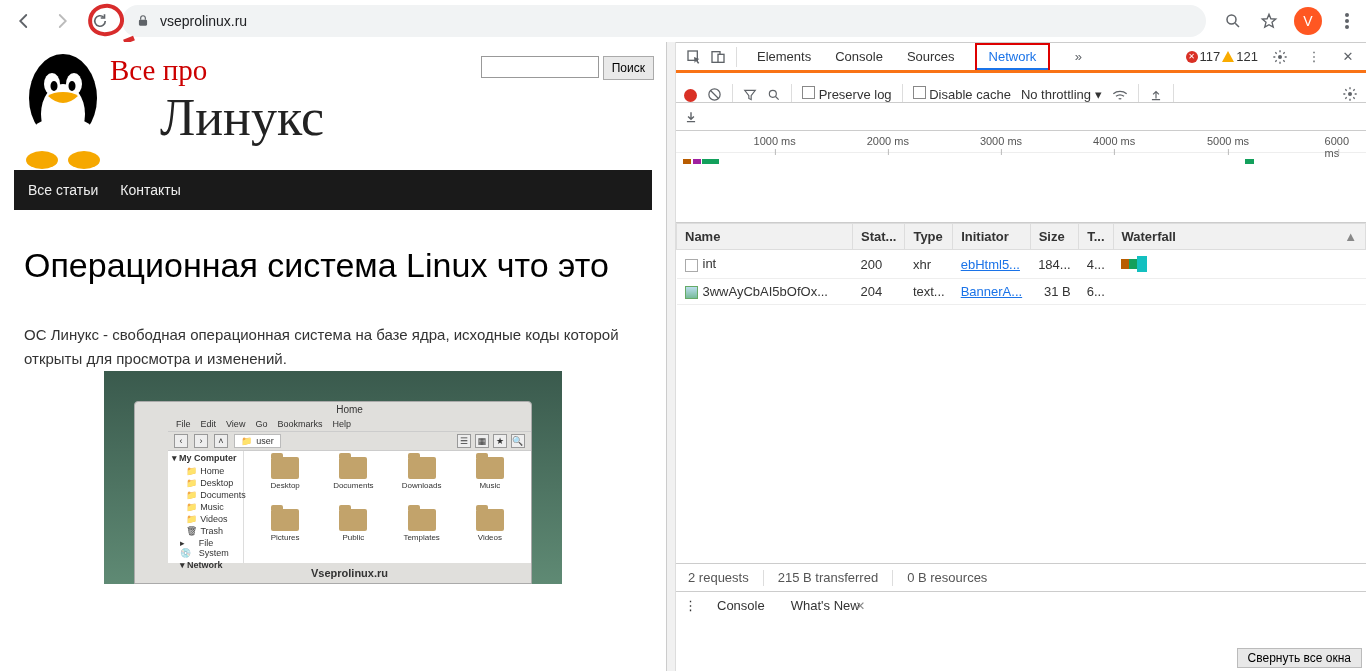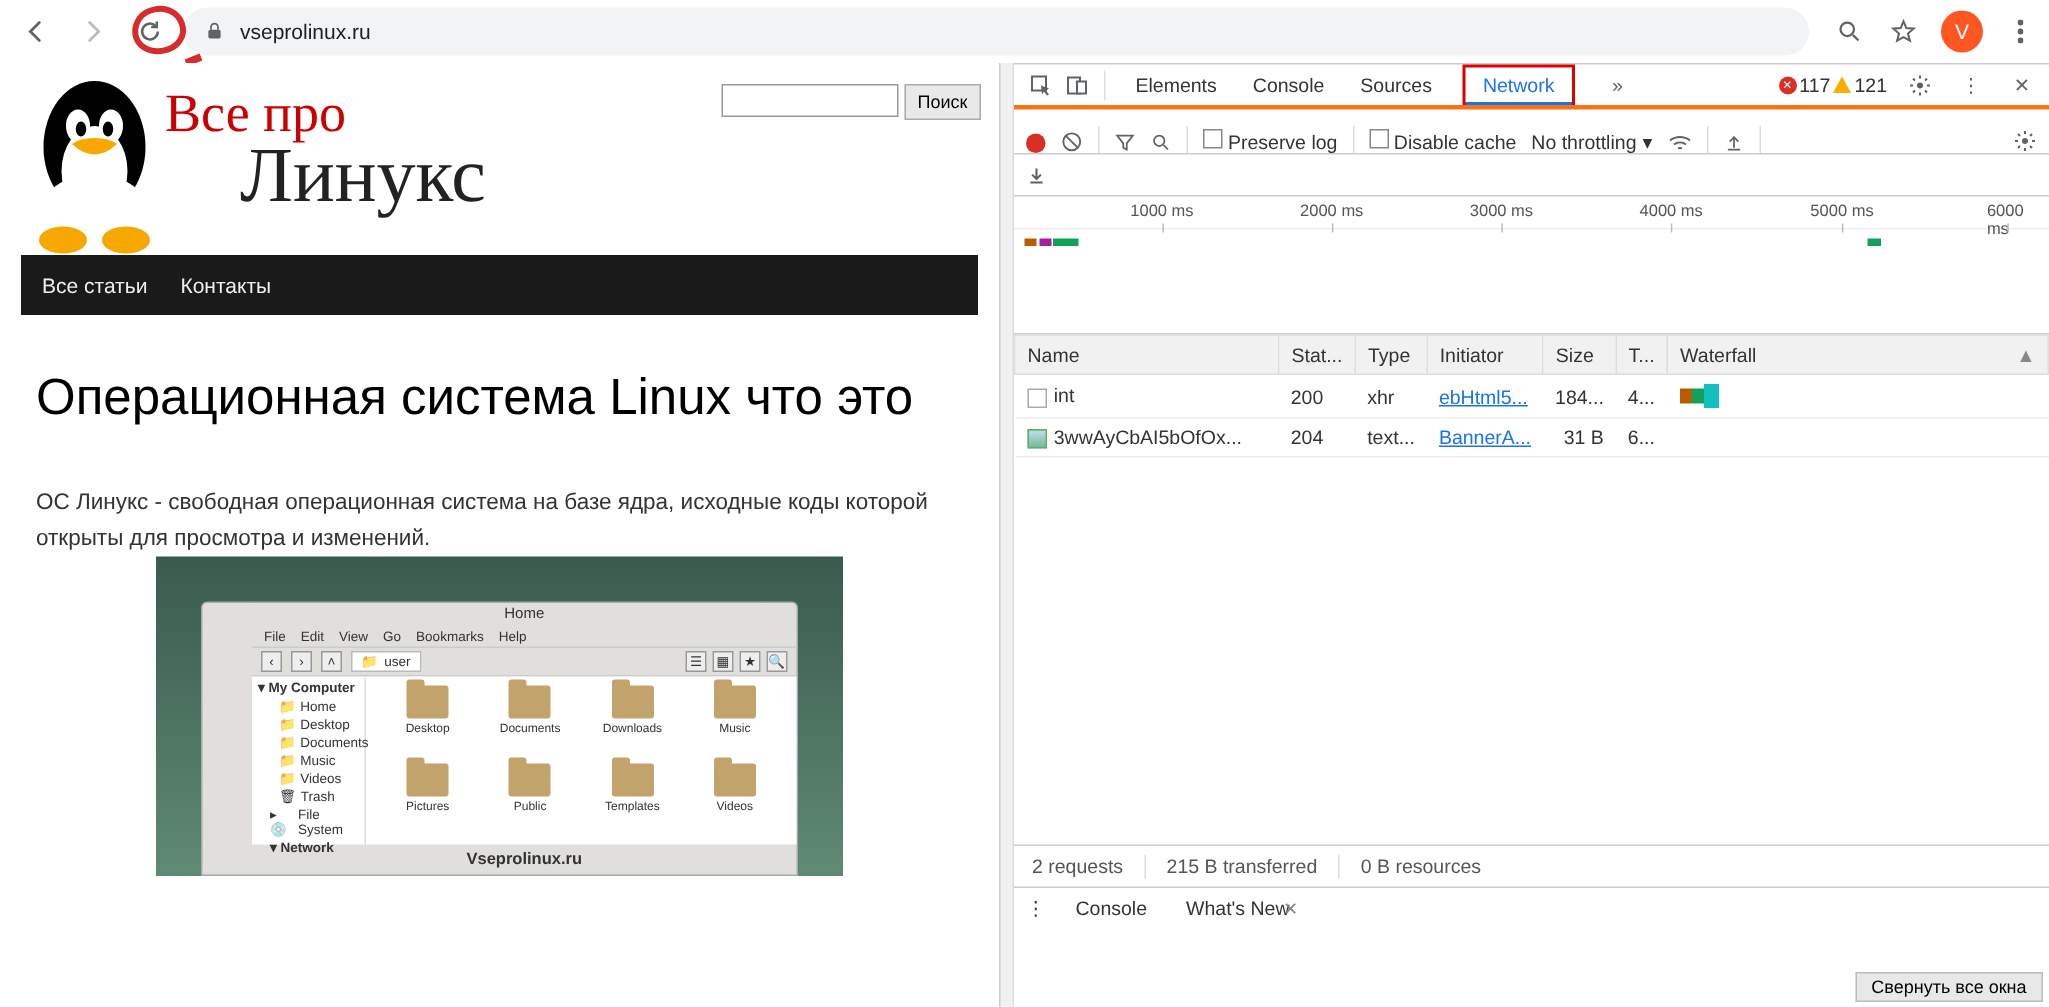--- a/index.html
+++ b/index.html
@@ -15,21 +15,21 @@
   .right-icons .icn { color: #5f6368; width: 22px; height: 22px; display: flex; align-items: center; justify-content: center; }
   .avatar { width: 28px; height: 28px; background: #ff5722; color: #fff; border-radius: 50%; display: flex; align-items: center; justify-content: center; font-size: 14px; }
 
   .red-circle { position: absolute; left: 88px; top: 4px; width: 36px; height: 32px; border: 4px solid #d82c2c; border-radius: 50% 50% 50% 50% / 55% 55% 50% 50%; transform: rotate(-8deg); pointer-events: none; }
   .red-arrow { position: absolute; left: 112px; top: 30px; pointer-events: none; }
 
   
   .content { position: absolute; left: 0; top: 42px; width: 666px; bottom: 0; background: #fff; }
   .site-header { position: relative; height: 128px; }
   .tux { position: absolute; left: 18px; top: 8px; width: 90px; height: 120px; }
-  .red-title { position: absolute; left: 110px; top: 12px; font-size: 36px; color: #c00; font-family: Georgia, serif; }
+  .red-title { position: absolute; left: 110px; top: 12px; font-size: 29px; color: #c00; font-family: Georgia, serif; }
   .big-title { position: absolute; left: 160px; top: 46px; font-size: 52px; color: #222; font-family: Georgia, serif; }
   .search-box { position: absolute; right: 12px; top: 14px; display: flex; gap: 4px; justify-content: space-between; }
   .search-box input { width: 118px; height: 22px; border: 1px solid #999; font-size: 12px; padding: 0 4px; }
   .search-box button { height: 24px; padding: 0 8px; font-size: 12px; background: #e9e9e9; border: 1px solid #aaa; }
   .nav-menu { background: #1a1a1a; height: 40px; display: flex; align-items: center; padding: 0 14px; gap: 22px; margin: 0 14px; }
   .nav-menu a { color: #eee; font-size: 14px; text-decoration: none; }
   .article { padding: 30px 24px 0 24px; }
   .article h1 { font-size: 34px; font-weight: 400; margin-bottom: 32px; line-height: 1.5; }
   .article p { font-size: 15px; line-height: 1.6; color: #333; }
 
@@ -81,21 +81,21 @@
 
   
   .timeline { height: 92px; border-bottom: 1px solid #ccc; position:relative; }
   .timeline-ticks { height: 22px; border-bottom:1px solid #eee; display:flex; position:relative; }
   .tick { position:absolute; top:4px; font-size:11px; color:#555; transform:translateX(-50%); }
   .tick::before { content:''; position:absolute; left:50%; top:14px; width:1px; height:6px; background:#bbb; }
   .tl-bar { position:absolute; top:28px; height:5px; }
 
   
   .net-table { width:100%; border-collapse:collapse; font-size:13px; }
-  .net-table th { text-align:left; font-weight:400; background:#f1f1f1; border:1px solid #ddd; padding:5px 8px; }
+  .net-table th { text-align:left; font-weight:700; background:#f1f1f1; border:1px solid #ddd; padding:5px 8px; }
   .net-table td { border-bottom:1px solid #eee; padding:5px 8px; }
   .link { color:#1a73e8; text-decoration:underline; }
   .file-icon { display:inline-block; width:13px; height:13px; border:1px solid #aaa; background:#fff; margin-right:5px; vertical-align:middle; }
   .file-icon.img { border-color:#6a6; background:linear-gradient(#bde,#7b9); }
   .wf-cell { position:relative; height:18px; }
   .wf-seg { position:absolute; top:4px; height:10px; }
 
   .table-wrap { height: 340px; overflow: hidden; }
 
   .dt-status { height:28px; border-top:1px solid #ccc; display:flex; align-items:center; padding:0 12px; gap:14px; color:#555; }

